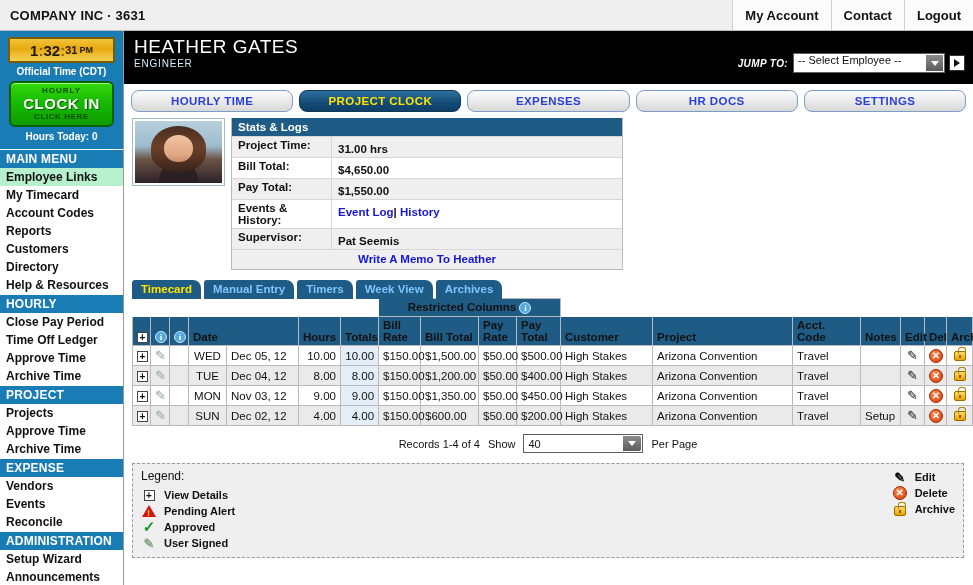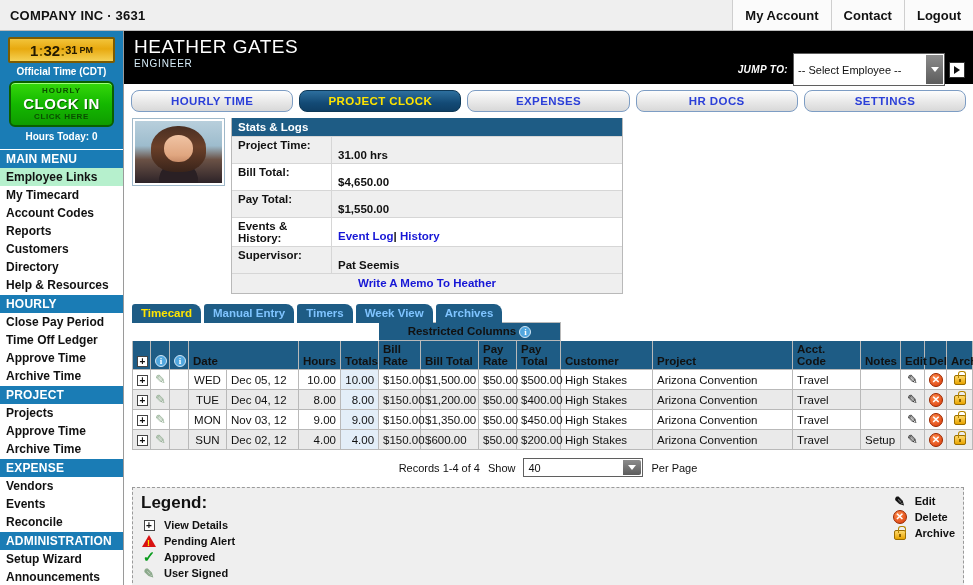--- a/index.html
+++ b/index.html
@@ -113,23 +113,23 @@
     height: 53px;
     padding: 5px 8px 0 10px;
     display: flex; align-items: flex-start; justify-content: space-between;
     position: relative;
   }
   .emp-name { color: #ffffff; font-size: 19px; font-weight: normal; letter-spacing: .5px; line-height: 22px;}
   .emp-title { color: #d6ecf8; font-size: 10px; letter-spacing: .8px; line-height: 12px; }
   .jumpto { display: flex; align-items: center; margin-top: 17px; }
   .jumpto .lbl { color: #ffffff; font-size: 10px; font-weight: bold; letter-spacing: .4px; margin-right: 5px; font-style: italic;}
   .sel {
-    width: 152px; height: 33px; background: #ffffff;
+    width: 152px; height: 20px; background: #ffffff;
     border: 1px solid #5f5f5f;
-    display: flex; align-items: center;
+    display: flex; align-items: flex-start;
     font-size: 11px; padding-left: 4px; color:#111;
     position: relative;
   }
   .sel .arrowbox {
     position: absolute; right: 1px; top: 1px; bottom: 1px; width: 17px;
     background: linear-gradient(to bottom,#8c8c8c,#5c5c5c);
     display:flex; align-items:center; justify-content:center;
   }
   .caret-d { width:0;height:0;border-left:4px solid transparent;border-right:4px solid transparent;border-top:5px solid #fff;}
   .gobtn {
@@ -196,21 +196,21 @@
   }
   .stat-line { display: flex; border-top: 1px solid #d6d6d6; }
   .stat-line:nth-child(odd) { background: #ffffff; }
   .stat-line:nth-child(even) { background: #efefef; }
   .stat-k {
     width: 100px; flex: 0 0 100px;
     padding: 2px 4px 2px 6px;
     font-size: 11.5px; font-weight: bold; color:#111;
     border-right: 1px solid #d6d6d6;
   }
-  .stat-v { padding: 12px 0 2px 6px; font-size: 11.5px; font-weight: bold; color:#111; }
+  .stat-v { padding: 6px 0 2px 6px; font-size: 11.5px; font-weight: bold; color:#111; }
   .stat-v a, .memo a { color: #1616d6; text-decoration: none; font-weight: bold; }
   .memo {
     text-align: center; padding: 3px 0 4px 0;
     border-top: 1px solid #d6d6d6;
     background: #efefef;
     font-size: 11.5px;
   }
 
   
   .subtabs { display: flex; align-items: center; padding: 10px 0 0 8px; height: 28px;}
@@ -302,21 +302,21 @@
   }
 
   
   .legend {
     margin: 10px 0 0 8px; width: 832px;
     border: 1px dashed #9a9a9a;
     background: #efefef;
     padding: 5px 8px 6px 8px;
     display: flex; justify-content: space-between;
   }
-  .legend-title { font-size: 17px; font-weight: bold; color:#111; margin-bottom: 4px; }
+  .legend-title { font-size: 12px; font-weight: normal; color:#111; margin-bottom: 4px; }
   .legend-left { width: 60%; }
   .legend-right { text-align: left; }
   .lrow { display:flex; align-items:center; gap:7px; height:16px; font-size:11px; font-weight:bold; color:#111;}
   .lrow .box { width:16px; display:flex; justify-content:center; align-items:center;}
   .warn-ic {
     width:0;height:0;border-left:7px solid transparent;border-right:7px solid transparent;
     border-bottom:12px solid #d81111; position:relative;
   }
   .warn-ic:after{content:"!";position:absolute;left:-2px;top:3px;color:#ffe400;font-size:9px;font-weight:bold;}
   .check-ic { color:#0a9c1e; font-size:15px; font-weight:bold; line-height:12px;}

